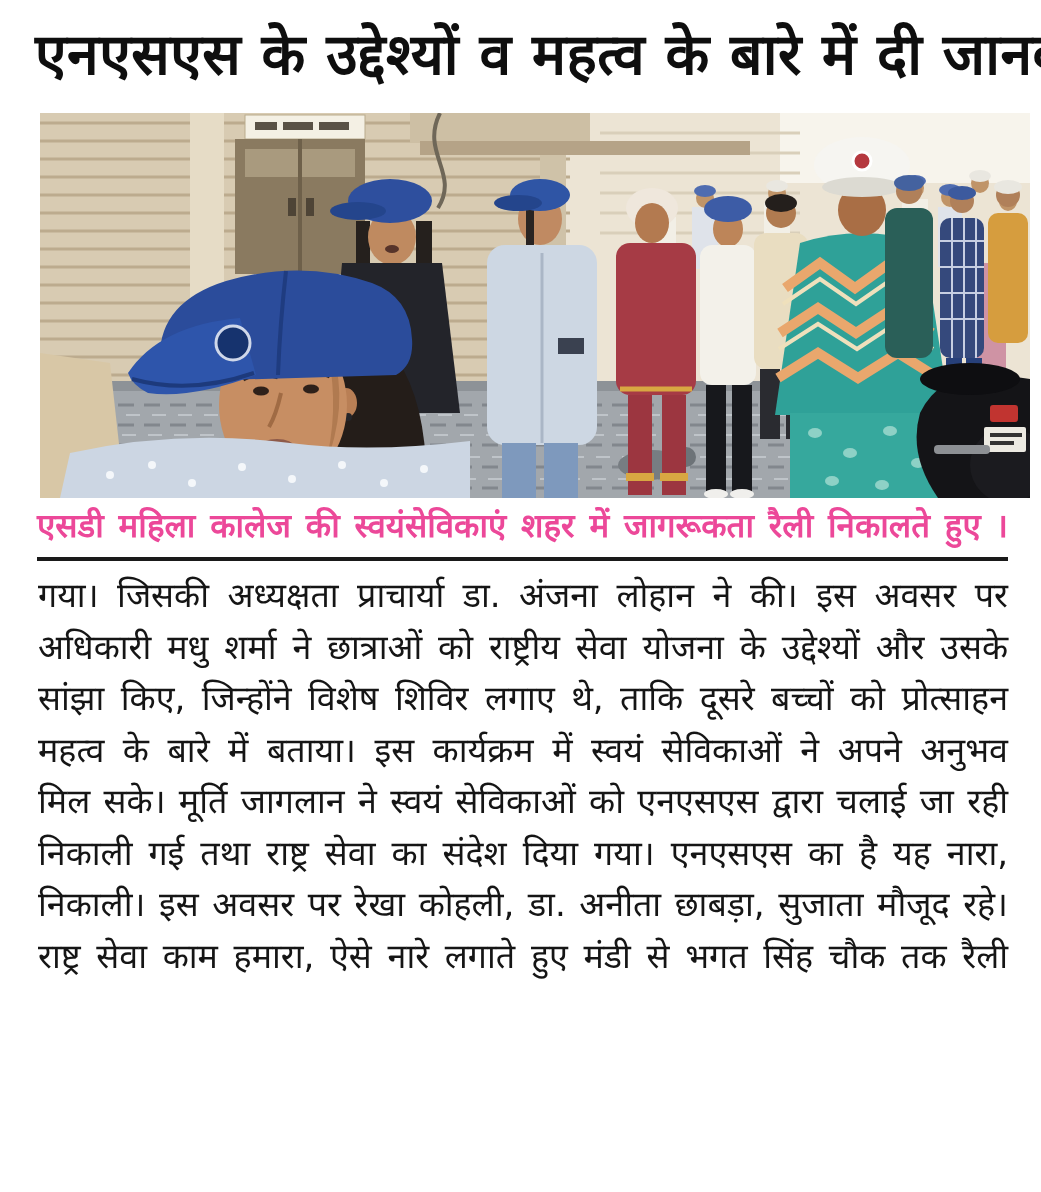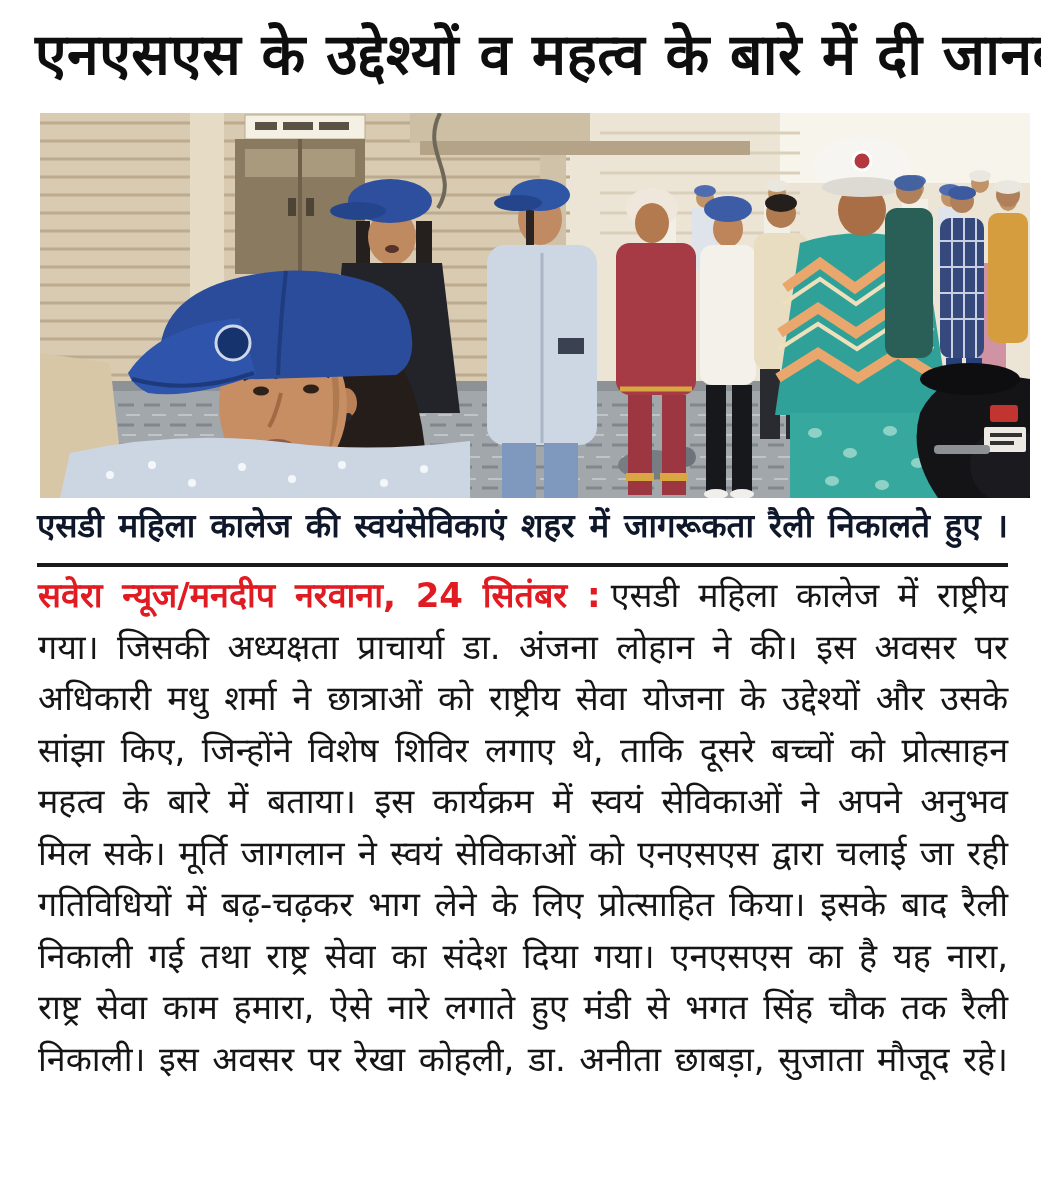--- a/index.html
+++ b/index.html
@@ -16,23 +16,23 @@
     text-align:justify; text-align-last:justify;
     letter-spacing:0.5px;
   }
   .photo-wrap {
     position:absolute; left:40px; top:113px; width:990px; height:385px;
     background:#d8cbb2; overflow:hidden;
   }
   .photo-wrap svg { display:block; width:100%; height:100%; }
   .caption {
     position:absolute; left:37px; right:33px; top:502px;
-    font-size:33px; font-weight:700; color:#0f172a;
+    font-size:33px; font-weight:700; color:#ec4899;
     white-space:nowrap; text-align:justify; text-align-last:justify;
-    padding-bottom:16px; border-bottom:4px solid #1a1a1a;
+    padding-bottom:10px; border-bottom:4px solid #1a1a1a;
   }
   .article {
     position:absolute; left:38px; right:33px; top:570px;
   }
   .article .line {
     font-size:34px; line-height:51.5px; height:51.5px;
     font-weight:500; color:#151515; white-space:nowrap;
     text-align:justify; text-align-last:justify;
   }
   .byline { font-weight:700; margin-right:10px; }
@@ -280,27 +280,23 @@
         <path d="M88,260 Q120,212 200,205 L216,262 Q152,286 108,280 Q92,272 88,260 Z" fill="#2e55ab"></path>
         <path d="M92,266 Q150,282 214,260" stroke="#1d3a7c" stroke-width="4" fill="none"></path>
         <circle cx="193" cy="230" r="17" fill="#16336e" stroke="#cfd8ea" stroke-width="3"></circle>
       </g>
     </svg>
   </div>
 
   <div class="caption">एसडी महिला कालेज की स्वयंसेविकाएं शहर में जागरूकता रैली निकालते हुए ।</div>
 
   <div class="article">
-    <div class="line">
-      <span class="byline" style="color: rgb(224, 27, 34);">सवेरा न्यूज/मनदीप नरवाना, 24 सितंबर :</span><span>एसडी महिला कालेज में राष्ट्रीय</span>
-    </div>
     <div class="line">गया। जिसकी अध्यक्षता प्राचार्या डा. अंजना लोहान ने की। इस अवसर पर</div>
     <div class="line">अधिकारी मधु शर्मा ने छात्राओं को राष्ट्रीय सेवा योजना के उद्देश्यों और उसके</div>
     <div class="line">सांझा किए, जिन्होंने विशेष शिविर लगाए थे, ताकि दूसरे बच्चों को प्रोत्साहन</div>
     <div class="line">महत्व के बारे में बताया। इस कार्यक्रम में स्वयं सेविकाओं ने अपने अनुभव</div>
     <div class="line">मिल सके। मूर्ति जागलान ने स्वयं सेविकाओं को एनएसएस द्वारा चलाई जा रही</div>
-    <div class="line">गतिविधियों में बढ़-चढ़कर भाग लेने के लिए प्रोत्साहित किया। इसके बाद रैली</div>
     <div class="line">निकाली गई तथा राष्ट्र सेवा का संदेश दिया गया। एनएसएस का है यह नारा,</div>
+    <div class="line">निकाली। इस अवसर पर रेखा कोहली, डा. अनीता छाबड़ा, सुजाता मौजूद रहे।</div>
     <div class="line">राष्ट्र सेवा काम हमारा, ऐसे नारे लगाते हुए मंडी से भगत सिंह चौक तक रैली</div>
-    <div class="line">निकाली। इस अवसर पर रेखा कोहली, डा. अनीता छाबड़ा, सुजाता मौजूद रहे।</div>
   </div>
 
 </div>
 
 </body></html>

